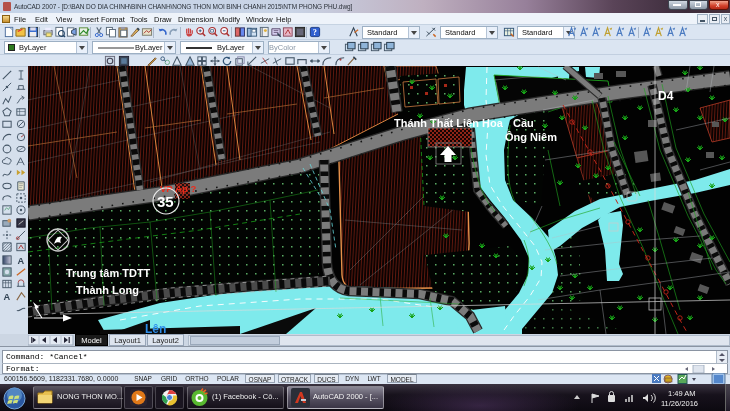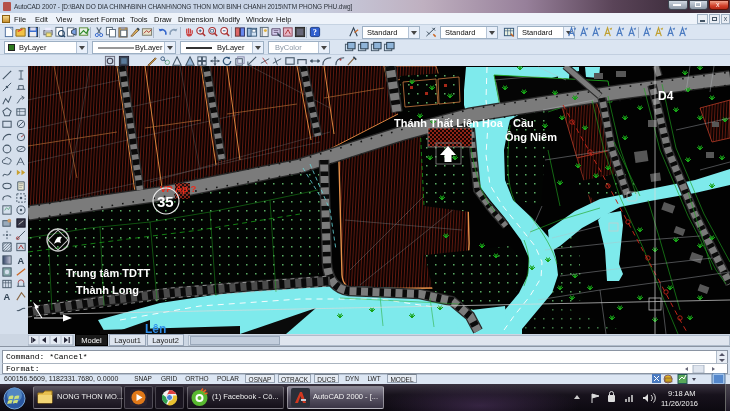--- a/index.html
+++ b/index.html
@@ -221,21 +221,21 @@
       <path d="M8 3l3-1.5-1 3z" fill="#4a7ac0"></path>
     </svg>
     <div class="abs" style="left:0;top:40px;width:730px;height:15px;background:#dbe5f2;border-bottom:1px solid #c2cfe0"></div>
     <div class="combo" style="left:4px;top:41px;width:84px"><span style="position:absolute;left:3px;top:2px;width:7px;height:7px;background:#2f7a1f;border:1px solid #222"></span><span style="padding-left:14px">ByLayer</span><span class="arr"></span></div>
     <div class="combo" style="left:92px;top:41px;width:84px"><svg class="abs" style="left:3px;top:0" width="40" height="11">
         <path d="M2 6h36" stroke="#333" stroke-width="1"></path>
       </svg><span style="padding-left:42px">ByLayer</span><span class="arr"></span></div>
     <div class="combo" style="left:180px;top:41px;width:84px"><svg class="abs" style="left:3px;top:0" width="30" height="11">
         <path d="M2 6h26" stroke="#333" stroke-width="2"></path>
       </svg><span style="padding-left:36px">ByLayer</span><span class="arr"></span></div>
-    <div class="combo" style="left:268px;top:41px;width:62px"><span style="padding-left:6px;color:#8a97a6">ByColor</span><span class="arr"></span></div>
+    <div class="combo" style="left:268px;top:41px;width:62px"><span style="color:#8a97a6">ByColor</span><span class="arr"></span></div>
     <svg class="abs" style="left:344px;top:41px" width="12" height="12" viewBox="0 0 13 13">
       <rect x="1.5" y="3.5" width="8" height="7" fill="#cfe0f0" stroke="#456"></rect>
       <rect x="4" y="1.5" width="8" height="7" fill="#8fb4d8" stroke="#234"></rect>
     </svg>
     <svg class="abs" style="left:357px;top:41px" width="12" height="12" viewBox="0 0 13 13">
       <rect x="1.5" y="3.5" width="8" height="7" fill="#cfe0f0" stroke="#456"></rect>
       <rect x="4" y="1.5" width="8" height="7" fill="#8fb4d8" stroke="#234"></rect>
     </svg>
     <svg class="abs" style="left:370px;top:41px" width="12" height="12" viewBox="0 0 13 13">
       <rect x="1.5" y="3.5" width="8" height="7" fill="#cfe0f0" stroke="#456"></rect>
@@ -800,15 +800,15 @@
 <div class="abs" style="left:313px;top:392px;font-size:7.5px;color:#f4f4f4;white-space:nowrap">AutoCAD 2000 - [...</div>
 <svg class="abs" style="left:570px;top:391px" width="95" height="14">
  <path d="M4 8l3-4 3 4z" fill="#ccc"></path>
  <path d="M22 3v9M22 3l7 2-7 2" stroke="#ddd" fill="#ddd"></path>
  <rect x="38" y="4" width="7" height="7" rx="1" fill="#ddd"></rect>
       <path d="M39.5 4V2.5a2 2 0 0 1 4 0V4" stroke="#ddd" fill="none"></path>
  <path d="M56 11v-3M59 11V6M62 11V4" stroke="#ccc" stroke-width="1.6"></path>
  <path d="M73 6h2l3-3v8l-3-3h-2z" fill="#ddd"></path>
       <path d="M81 4a4 4 0 0 1 0 6M83.5 2.5a6.5 6.5 0 0 1 0 9" stroke="#ddd" fill="none" stroke-width="1"></path>
 </svg>
-<div class="abs" style="left:668px;top:389px;font-size:7.5px;color:#f0f0f0">9:18 AM</div>
+<div class="abs" style="left:668px;top:389px;font-size:7.5px;color:#f0f0f0">1:49 AM</div>
 <div class="abs" style="left:661px;top:399px;font-size:7.5px;color:#f0f0f0">11/26/2016</div>
 <div class="abs" style="left:725px;top:384px;width:5px;height:27px;background:linear-gradient(#4a4550,#201a28);border-left:1px solid #666"></div>
 </div>
 </body></html>

